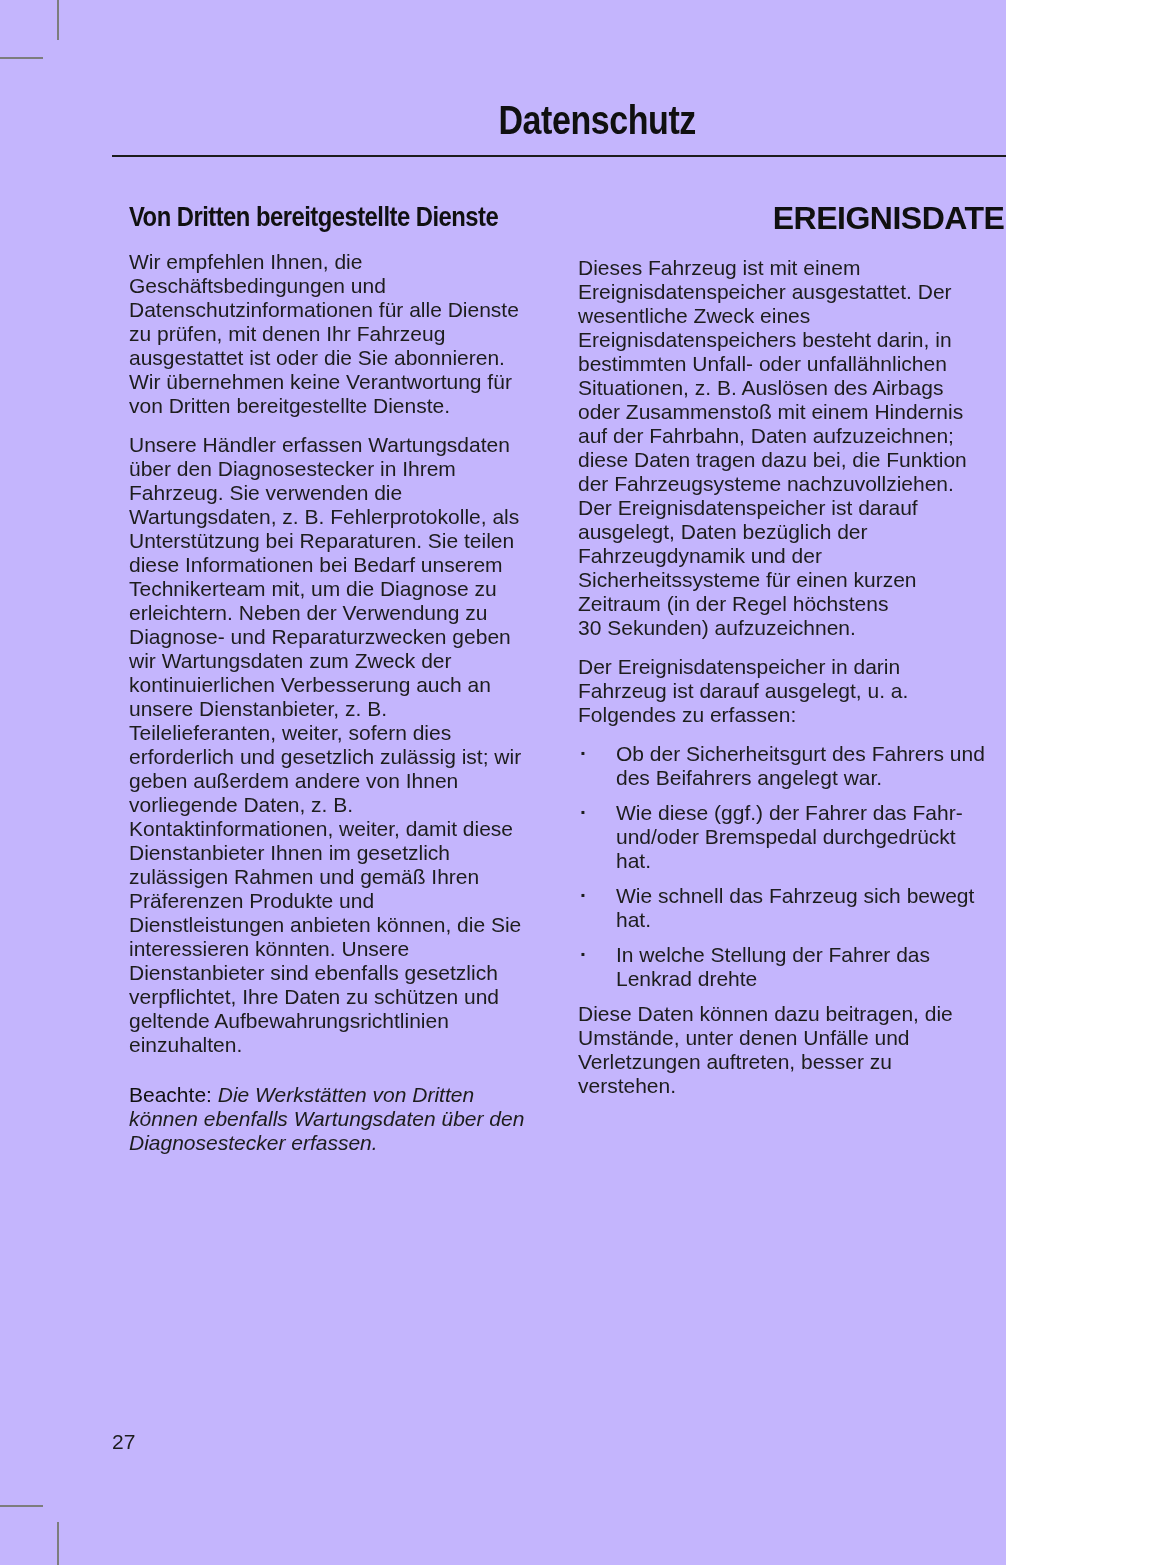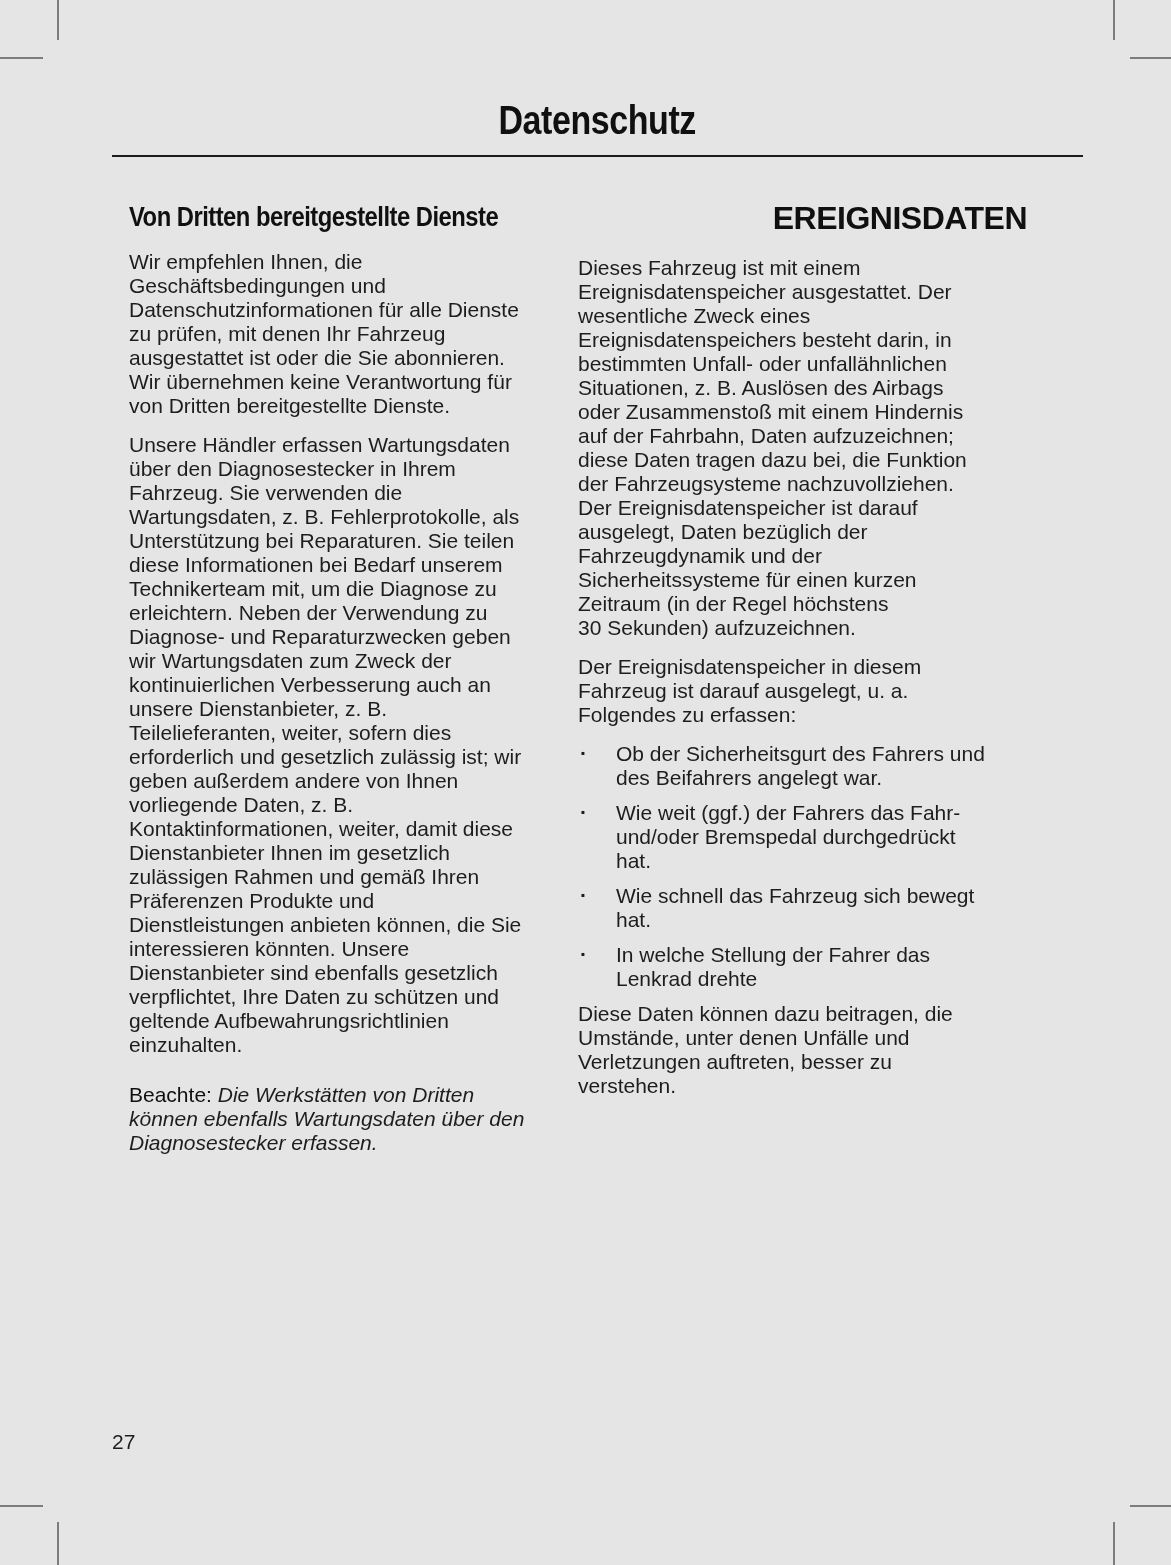--- a/index.html
+++ b/index.html
@@ -2,23 +2,23 @@
 <html><head>
 <meta charset="utf-8">
 <style>
   html, body {
     margin: 0;
     padding: 0;
     background: #ffffff;
   }
   .page {
     position: relative;
-    width: 1171px;
+    width: 1006px;
     height: 1565px;
-    background: #e5e5e5;
+    background: #c4b5fd;
     font-family: "Liberation Sans", sans-serif;
     color: #1d1d1d;
     overflow: hidden;
   }
 
   
   .crop { position: absolute; background: #7d7d7d; }
   .crop.tl-v { left: 57px;   top: 0;       width: 2px;  height: 40px; }
   .crop.tl-h { left: 0;      top: 57px;    width: 43px; height: 2px;  }
   .crop.tr-v { left: 1113px; top: 0;       width: 2px;  height: 40px; }
@@ -206,28 +206,28 @@
 oder Zusammenstoß mit einem Hindernis
 auf der Fahrbahn, Daten aufzuzeichnen;
 diese Daten tragen dazu bei, die Funktion
 der Fahrzeugsysteme nachzuvollziehen.
 Der Ereignisdatenspeicher ist darauf
 ausgelegt, Daten bezüglich der
 Fahrzeugdynamik und der
 Sicherheitssysteme für einen kurzen
 Zeitraum (in der Regel höchstens
 30 Sekunden) aufzuzeichnen.</p>
-      <p class="body-text">Der Ereignisdatenspeicher in diesem
+      <p class="body-text">Der Ereignisdatenspeicher in darin
 Fahrzeug ist darauf ausgelegt, u. a.
 Folgendes zu erfassen:</p>
 
       <ul class="bullets">
         <li>Ob der Sicherheitsgurt des Fahrers und
 des Beifahrers angelegt war.</li>
-        <li>Wie weit (ggf.) der Fahrers das Fahr-
+        <li>Wie diese (ggf.) der Fahrer das Fahr-
 und/oder Bremspedal durchgedrückt
 hat.</li>
         <li>Wie schnell das Fahrzeug sich bewegt
 hat.</li>
         <li>In welche Stellung der Fahrer das
 Lenkrad drehte</li>
       </ul>
 
       <p class="body-text">Diese Daten können dazu beitragen, die
 Umstände, unter denen Unfälle und

